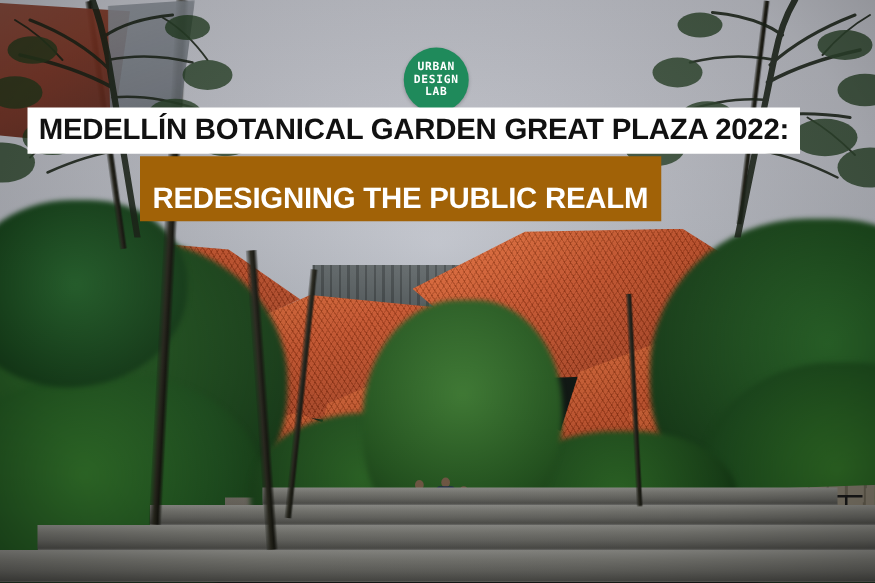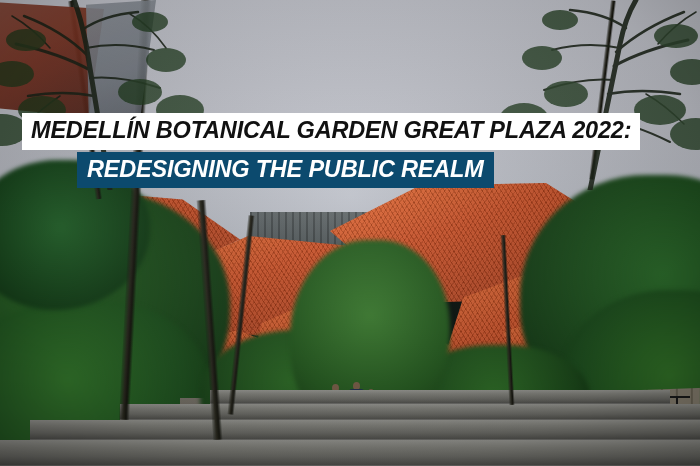--- a/index.html
+++ b/index.html
@@ -276,45 +276,45 @@
     font-weight: 700;
     font-size: 9px;
     letter-spacing: .6px;
     line-height: 1;
     font-family: "DejaVu Sans Mono", monospace;
   }
 
   
   .titlewrap {
     position: absolute;
-    left: 0; top: 113px; width: 584px; font-style: italic;
+    left: 0; top: 86px; width: 584px;
   }
   .band {
     display: inline-block;
     font-weight: 700;
     white-space: nowrap;
     line-height: 1;
   }
   .line1-row { display: block; }
   .line1 {
     background: #ffffff;
     color: #111111;
     font-size: 23.5px;
     letter-spacing: -0.2px;
     padding: 6px 9px 7px 9px;
     margin-left: 22px;
   }
   .line2-row { display: block; margin-top: 2px; }
   .line2 {
-    background: #0c4a6e;
+    background: #a16207;
     color: #ffffff;
     font-size: 23.5px;
     letter-spacing: -0.2px;
-    padding: 6px 10px 7px 10px;
-    margin-left: 77px;
+    padding: 22px 10px 7px 10px;
+    margin-left: 112px;
   }
   .line3-row { display: block; margin-top: 2px; }
   .line3 {
     background: #2d7a60;
     color: #ffffff;
     font-size: 23.5px;
     letter-spacing: -0.2px;
     padding: 6px 10px 7px 10px;
     margin-left: 97px;
   }
@@ -467,20 +467,25 @@
         <ellipse cx="52" cy="58" rx="20" ry="12"></ellipse>
         <ellipse cx="76" cy="94" rx="22" ry="13"></ellipse>
         <ellipse cx="206" cy="134" rx="26" ry="16"></ellipse>
         <ellipse cx="34" cy="118" rx="24" ry="15"></ellipse>
       </g>
     </svg>
 
     <div class="grade"></div>
   </div>
 
+  <div class="logo">
+    <span>URBAN</span>
+    <span>DESIGN</span>
+    <span>LAB</span>
+  </div>
 
   <div class="titlewrap">
     <div class="line1-row">
       <span class="band line1">MEDELLÍN BOTANICAL GARDEN GREAT PLAZA 2022:</span>
     </div>
     <div class="line2-row">
       <span class="band line2">REDESIGNING THE PUBLIC REALM</span>
     </div>
   </div>
 

